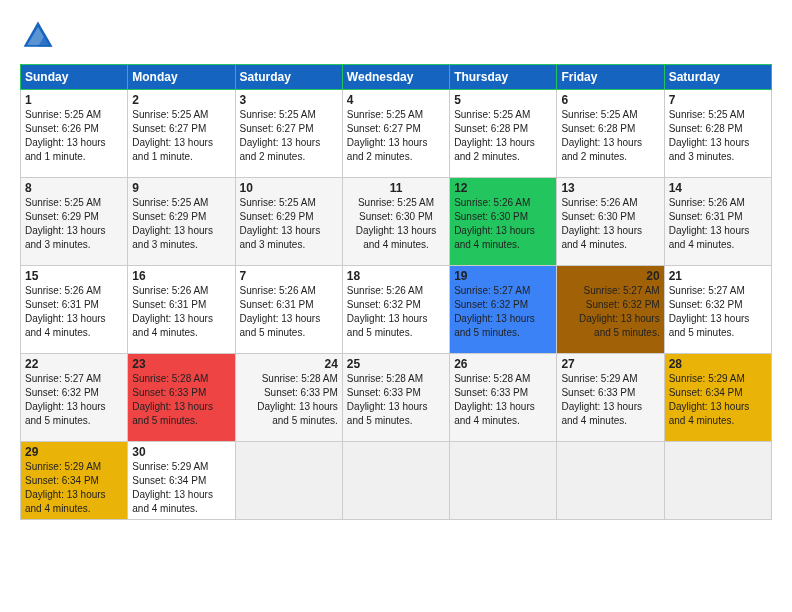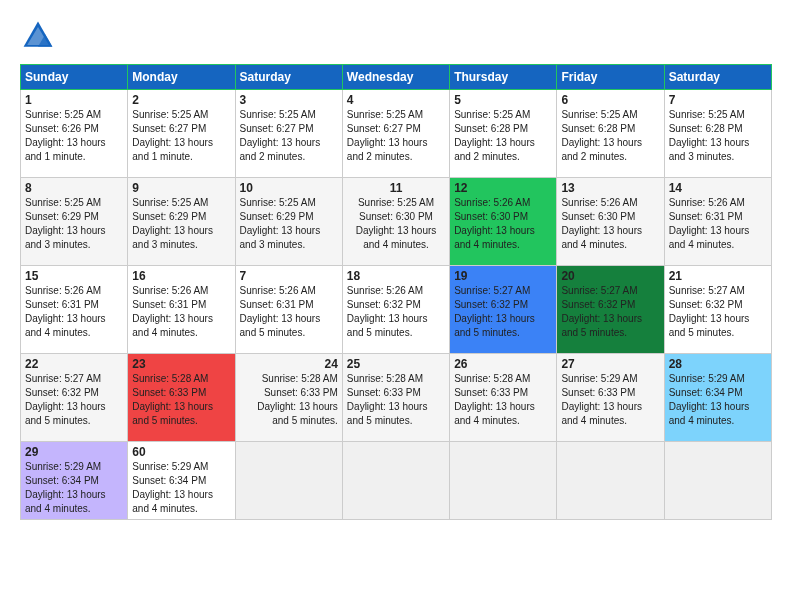--- a/index.html
+++ b/index.html
@@ -207,21 +207,21 @@
             <div class="day-info">Sunrise: 5:26 AM<br>Sunset: 6:31 PM<br>Daylight: 13 hours<br>and 5 minutes.</div>
           </td>
           <td style="background: rgb(255, 255, 255);">
             <span class="day-num">18</span>
             <div class="day-info">Sunrise: 5:26 AM<br>Sunset: 6:32 PM<br>Daylight: 13 hours<br>and 5 minutes.</div>
           </td>
           <td style="background: #3b82f6;">
             <span class="day-num">19</span>
             <div class="day-info">Sunrise: 5:27 AM<br>Sunset: 6:32 PM<br>Daylight: 13 hours<br>and 5 minutes.</div>
           </td>
-          <td style="background: #15803d;">
+          <td style="background: #a16207; text-align: right;">
             <span class="day-num">20</span>
             <div class="day-info">Sunrise: 5:27 AM<br>Sunset: 6:32 PM<br>Daylight: 13 hours<br>and 5 minutes.</div>
           </td>
           <td style="background: rgb(255, 255, 255);">
             <span class="day-num">21</span>
             <div class="day-info">Sunrise: 5:27 AM<br>Sunset: 6:32 PM<br>Daylight: 13 hours<br>and 5 minutes.</div>
           </td>
         </tr>
         <tr>
           <td style="background: rgb(245, 245, 245);">
@@ -241,32 +241,32 @@
             <div class="day-info">Sunrise: 5:28 AM<br>Sunset: 6:33 PM<br>Daylight: 13 hours<br>and 5 minutes.</div>
           </td>
           <td style="background: rgb(245, 245, 245); margin-left: 47px;">
             <span class="day-num">26</span>
             <div class="day-info">Sunrise: 5:28 AM<br>Sunset: 6:33 PM<br>Daylight: 13 hours<br>and 4 minutes.</div>
           </td>
           <td style="background: rgb(245, 245, 245);">
             <span class="day-num">27</span>
             <div class="day-info">Sunrise: 5:29 AM<br>Sunset: 6:33 PM<br>Daylight: 13 hours<br>and 4 minutes.</div>
           </td>
-          <td style="background: #7dd3fc;">
+          <td style="background: #eab308;">
             <span class="day-num">28</span>
             <div class="day-info">Sunrise: 5:29 AM<br>Sunset: 6:34 PM<br>Daylight: 13 hours<br>and 4 minutes.</div>
           </td>
         </tr>
         <tr class="last-row">
-          <td style="background: #c4b5fd;">
+          <td style="background: #eab308;">
             <span class="day-num">29</span>
             <div class="day-info">Sunrise: 5:29 AM<br>Sunset: 6:34 PM<br>Daylight: 13 hours<br>and 4 minutes.</div>
           </td>
           <td style="background: rgb(255, 255, 255);">
-            <span class="day-num">60</span>
+            <span class="day-num">30</span>
             <div class="day-info">Sunrise: 5:29 AM<br>Sunset: 6:34 PM<br>Daylight: 13 hours<br>and 4 minutes.</div>
           </td>
           <td class="empty-cell"></td>
           <td class="empty-cell"></td>
           <td class="empty-cell"></td>
           <td class="empty-cell"></td>
           <td class="empty-cell"></td>
         </tr>
       </tbody>
   </table>

